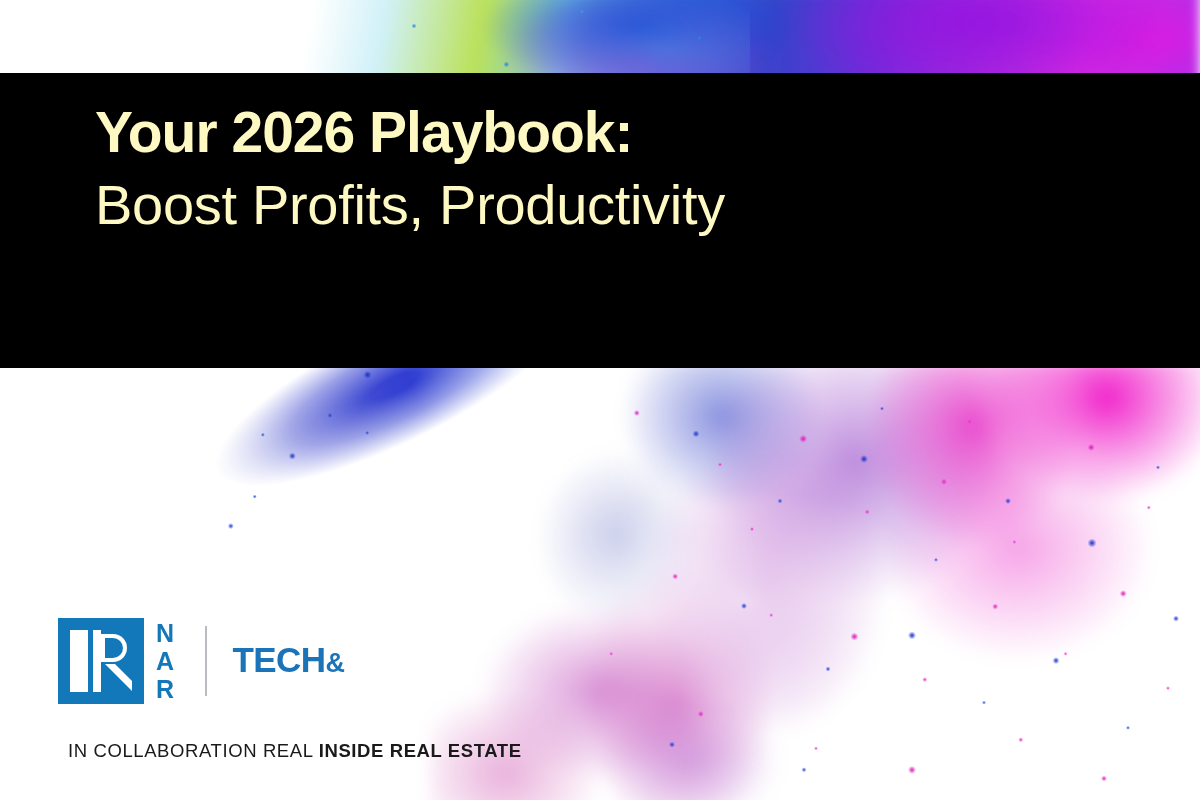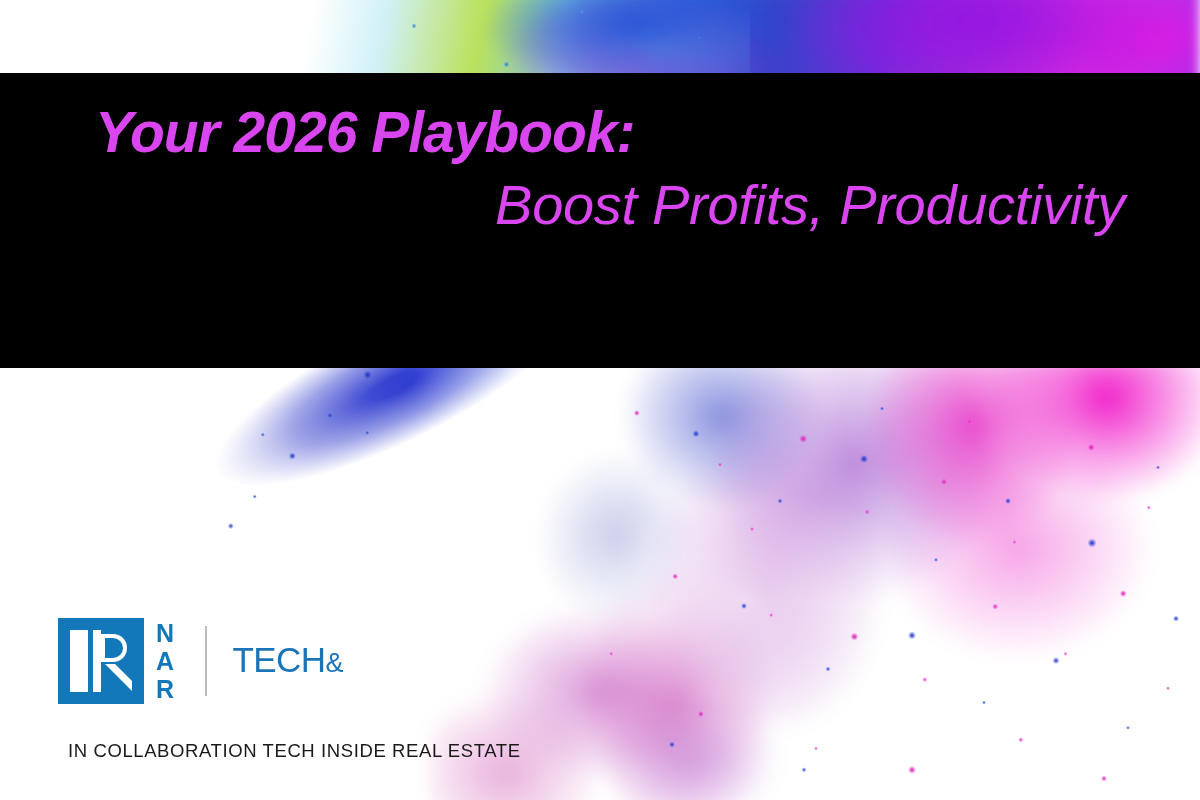--- a/index.html
+++ b/index.html
@@ -207,39 +207,37 @@
     background: #000000;
     z-index: 5;
   }
   .title-block {
     position: absolute;
     left: 95px;
     top: 26px;
     width: 1030px;
   }
   .title-line {
-    color: #d946ef;
+    color: #fef9c3;
     font-family: "Liberation Sans", sans-serif;
-    font-style: italic;
     white-space: nowrap;
     letter-spacing: -0.5px;
   }
   .title-line-1 {
     font-size: 57px;
     font-weight: 700;
     line-height: 1.16;
     letter-spacing: -1px;
   }
   .title-line-2,
   .title-line-3 {
     font-size: 56px;
     font-weight: 300;
     line-height: 1.42;
     letter-spacing: -0.3px;
-    text-align: right;
   }
 
   
   .logo-lockup {
     position: absolute;
     left: 58px;
     top: 618px;
     display: flex;
     align-items: center;
     z-index: 6;
@@ -269,40 +267,40 @@
   .logo-divider {
     width: 2px;
     height: 70px;
     background: #b9bdc2;
     margin: 0 26px 0 30px;
     flex: 0 0 auto;
   }
 
   .ti-wordmark {
     color: #1B74B8;
-    font-weight: 400;
+    font-weight: 700;
     font-size: 35px;
     line-height: 1.0;
     letter-spacing: -0.6px;
   }
   .ti-line-1 { margin-bottom: 3px; }
   .ti-amp { font-size: 27px; letter-spacing: -1px; }
 
   .collab-line {
     position: absolute;
     left: 68px;
     top: 740px;
     color: #1a1a1a;
     font-size: 18.5px;
     font-weight: 400;
     letter-spacing: 0.6px;
     white-space: nowrap;
     z-index: 6;
   }
-  .collab-strong { font-weight: 400; }
+  .collab-strong { font-weight: 700; }
 </style>
 </head>
 <body>
 
 <div class="canvas">
 
   <div class="bg-art">
     <div class="bg-top-band"></div>
     <div class="bg-top-speckle"></div>
     <div class="bg-cloud-main"></div>
@@ -349,16 +347,16 @@
 
     <div class="ti-wordmark">
       <div class="ti-line-1">
         <span>TECH</span><span class="ti-amp">&amp;</span>
       </div>
     </div>
 
   </div>
 
   <div class="collab-line">
-    <span>IN COLLABORATION TECH </span><span class="collab-strong">INSIDE REAL ESTATE</span>
+    <span>IN COLLABORATION REAL </span><span class="collab-strong">INSIDE REAL ESTATE</span>
   </div>
 
 </div>
 
 </body></html>

